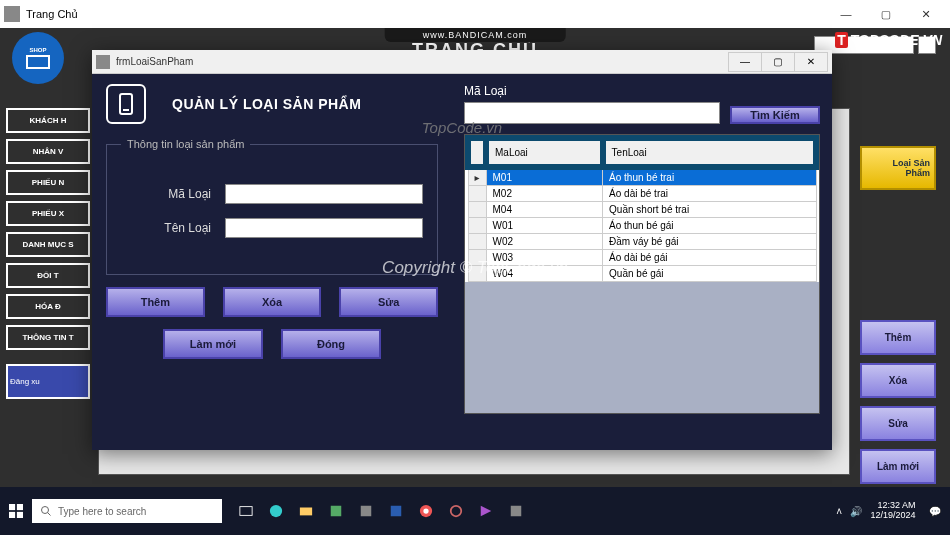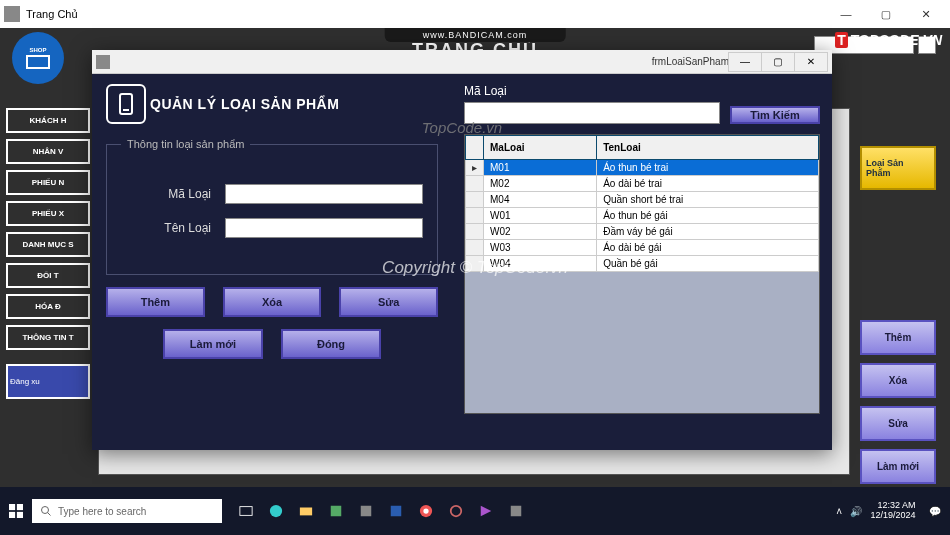--- a/index.html
+++ b/index.html
@@ -23,37 +23,37 @@
   .shop-logo .store { width: 24px; height: 14px; border: 2px solid #fff; margin-top: 2px; }
   .header-right { position: absolute; right: 14px; top: 8px; display: flex; gap: 4px; align-items: center; }
   .header-right .pill { background: #fff; border: 1px solid #888; height: 18px; width: 100px; font-size: 9px; padding: 0 4px; display:flex;align-items:center;}
   .header-right .sq { width: 18px; height: 18px; background: #fff; border: 1px solid #888; }
 
   .sidebar { position: absolute; left: 6px; top: 80px; width: 84px; display: flex; flex-direction: column; gap: 6px; }
   .sidebar .btn { background: #2f2f2f; border: 2px solid #fff; color: #fff; font-size: 8px; padding: 6px 4px; text-align: center; font-weight: bold; white-space: nowrap; overflow: hidden; }
   .sidebar .logout { background: #3949ab; border: 2px solid #fff; color: #fff; font-size: 8px; padding: 11px 2px; margin-top: 8px; }
 
   .right-panel { position: absolute; right: 14px; top: 118px; width: 76px; }
-  .right-panel .yellow-btn { background: linear-gradient(#ffe066,#e6b800); border: 2px solid #b38f00; color: #203040; font-size: 9px; font-weight: bold; padding: 10px 4px; text-align: left; margin-bottom: 130px; }
+  .right-panel .yellow-btn { background: linear-gradient(#ffe066,#e6b800); border: 2px solid #b38f00; color: #203040; font-size: 9px; font-weight: bold; padding: 10px 4px; text-align: right; margin-bottom: 130px; }
   .right-panel .purple-btn { background: linear-gradient(#c5c2f0,#8a82e0); border: 2px solid #5a52c0; color: #1a1a3a; font-size: 10px; font-weight: bold; padding: 10px 4px; text-align: center; margin-bottom: 8px; }
 
   .content-box { position: absolute; left: 98px; top: 80px; right: 100px; bottom: 30px; border: 1px solid #555; background: #e8e8e8; }
 
   
   .dialog { position: absolute; left: 92px; top: 50px; width: 740px; height: 400px; background: #fff; box-shadow: 0 4px 20px rgba(0,0,0,0.5); z-index: 10; }
   .dialog-titlebar { height: 24px; background: #f0f0f0; display: flex; align-items: center; padding: 0 4px; font-size: 10px; border-bottom: 1px solid #ccc; }
   .dialog-titlebar .icon { width: 14px; height: 14px; background: #888; margin-right: 6px; }
-  .dialog-titlebar .title { flex: 1; color: #333; text-align: right; }
+  .dialog-titlebar .title { flex: 1; color: #333; }
   .dlg-wincontrols { display: flex; }
   .dlg-wincontrols div { width: 34px; height: 20px; display:flex;align-items:center;justify-content:center; font-size:10px; border: 1px solid #ccc; margin-left: -1px; background:#f0f0f0;}
   .dialog-body { position: absolute; top: 24px; left: 0; right: 0; bottom: 0; background: #1a1e3a; display: flex; }
   .dlg-left { width: 360px; padding: 10px 14px; position: relative; }
   .dlg-right { flex: 1; padding: 10px 12px; position: relative; }
 
-  .dlg-heading { display: flex; align-items: center; gap: 4px; margin-bottom: 14px; }
+  .dlg-heading { display: flex; align-items: center; gap: 26px; margin-bottom: 14px; }
   .dlg-heading .hicon { width: 40px; height: 40px; border: 2px solid #fff; border-radius: 6px; display:flex;align-items:center;justify-content:center; }
   .dlg-heading .hicon svg { width: 24px; height: 24px; stroke:#fff; fill:none; stroke-width:2;}
   .dlg-heading h1 { color: #fff; font-size: 14px; font-weight: bold; letter-spacing: 0.5px; }
 
   fieldset.group { border: 1px solid #4a4f70; padding: 20px 14px 22px 14px; color: #bbb; }
   fieldset.group legend { font-size: 11px; padding: 0 6px; }
   .form-row { display: flex; align-items: center; margin: 14px 0; }
   .form-row label { width: 90px; text-align: right; margin-right: 14px; color: #ddd; font-size: 12px; }
   .form-row input { flex: 1; height: 20px; background: #fff; border: 1px solid #888; font-size: 11px; padding: 0 4px; }
 
@@ -61,21 +61,21 @@
   .pbtn { width: 100px; height: 30px; background: linear-gradient(#b5b0ea,#6a62cc); border: 2px solid #4a42aa; color: #1a1a3a; font-size: 11px; font-weight: bold; display:flex;align-items:center;justify-content:center; cursor:pointer;}
 
   .search-row { display: flex; align-items: flex-end; gap: 10px; margin-bottom: 10px; }
   .search-col { flex: 1; }
   .search-col label { color: #fff; font-size: 12px; display: block; margin-bottom: 4px; }
   .search-col input { width: 100%; height: 22px; border: 1px solid #888; background:#fff; font-size:11px; padding: 0 4px;}
   .search-btn { width: 90px; height: 18px; background: linear-gradient(#b5b0ea,#6a62cc); border: 2px solid #4a42aa; color: #1a1a3a; font-size: 11px; font-weight: bold; display:flex;align-items:center;justify-content:center;cursor:pointer;margin-top:8px;}
 
   .grid { background: #a9b0c4; border: 1px solid #555; height: 280px; overflow: hidden; }
   table { width: 100%; border-collapse: collapse; font-size: 10px; background: #fff; }
-  th { background: #f0f0f0; border: 1px solid #0c4a6e; padding: 6px 6px; text-align: left; font-weight: bold; }
+  th { background: #f0f0f0; border: 6px solid #0c4a6e; padding: 6px 6px; text-align: left; font-weight: normal; }
   th.rowhead { width: 18px; background: #f0f0f0; }
   td { border: 1px solid #ccc; padding: 2px 6px; background: #fff; }
   td.rowhead { background: #f0f0f0; width: 18px; text-align:center; color:#333;}
   tr.selected td { background: #0a6dd6; color: #fff; }
   tr.selected td.rowhead { background: #f0f0f0; color: #333; }
 
   .wm-center { position: absolute; left: 50%; top: 50%; transform: translate(-50%,-50%); color: rgba(255,255,255,.7); font-size: 17px; font-style: italic; z-index: 50; pointer-events:none;}
   .wm-center2 { position: absolute; left: 50%; top: 12%; transform: translate(-50%,0); color: rgba(130,130,130,.8); font-size: 15px; font-style: italic; z-index: 50; pointer-events:none;}
 
   

